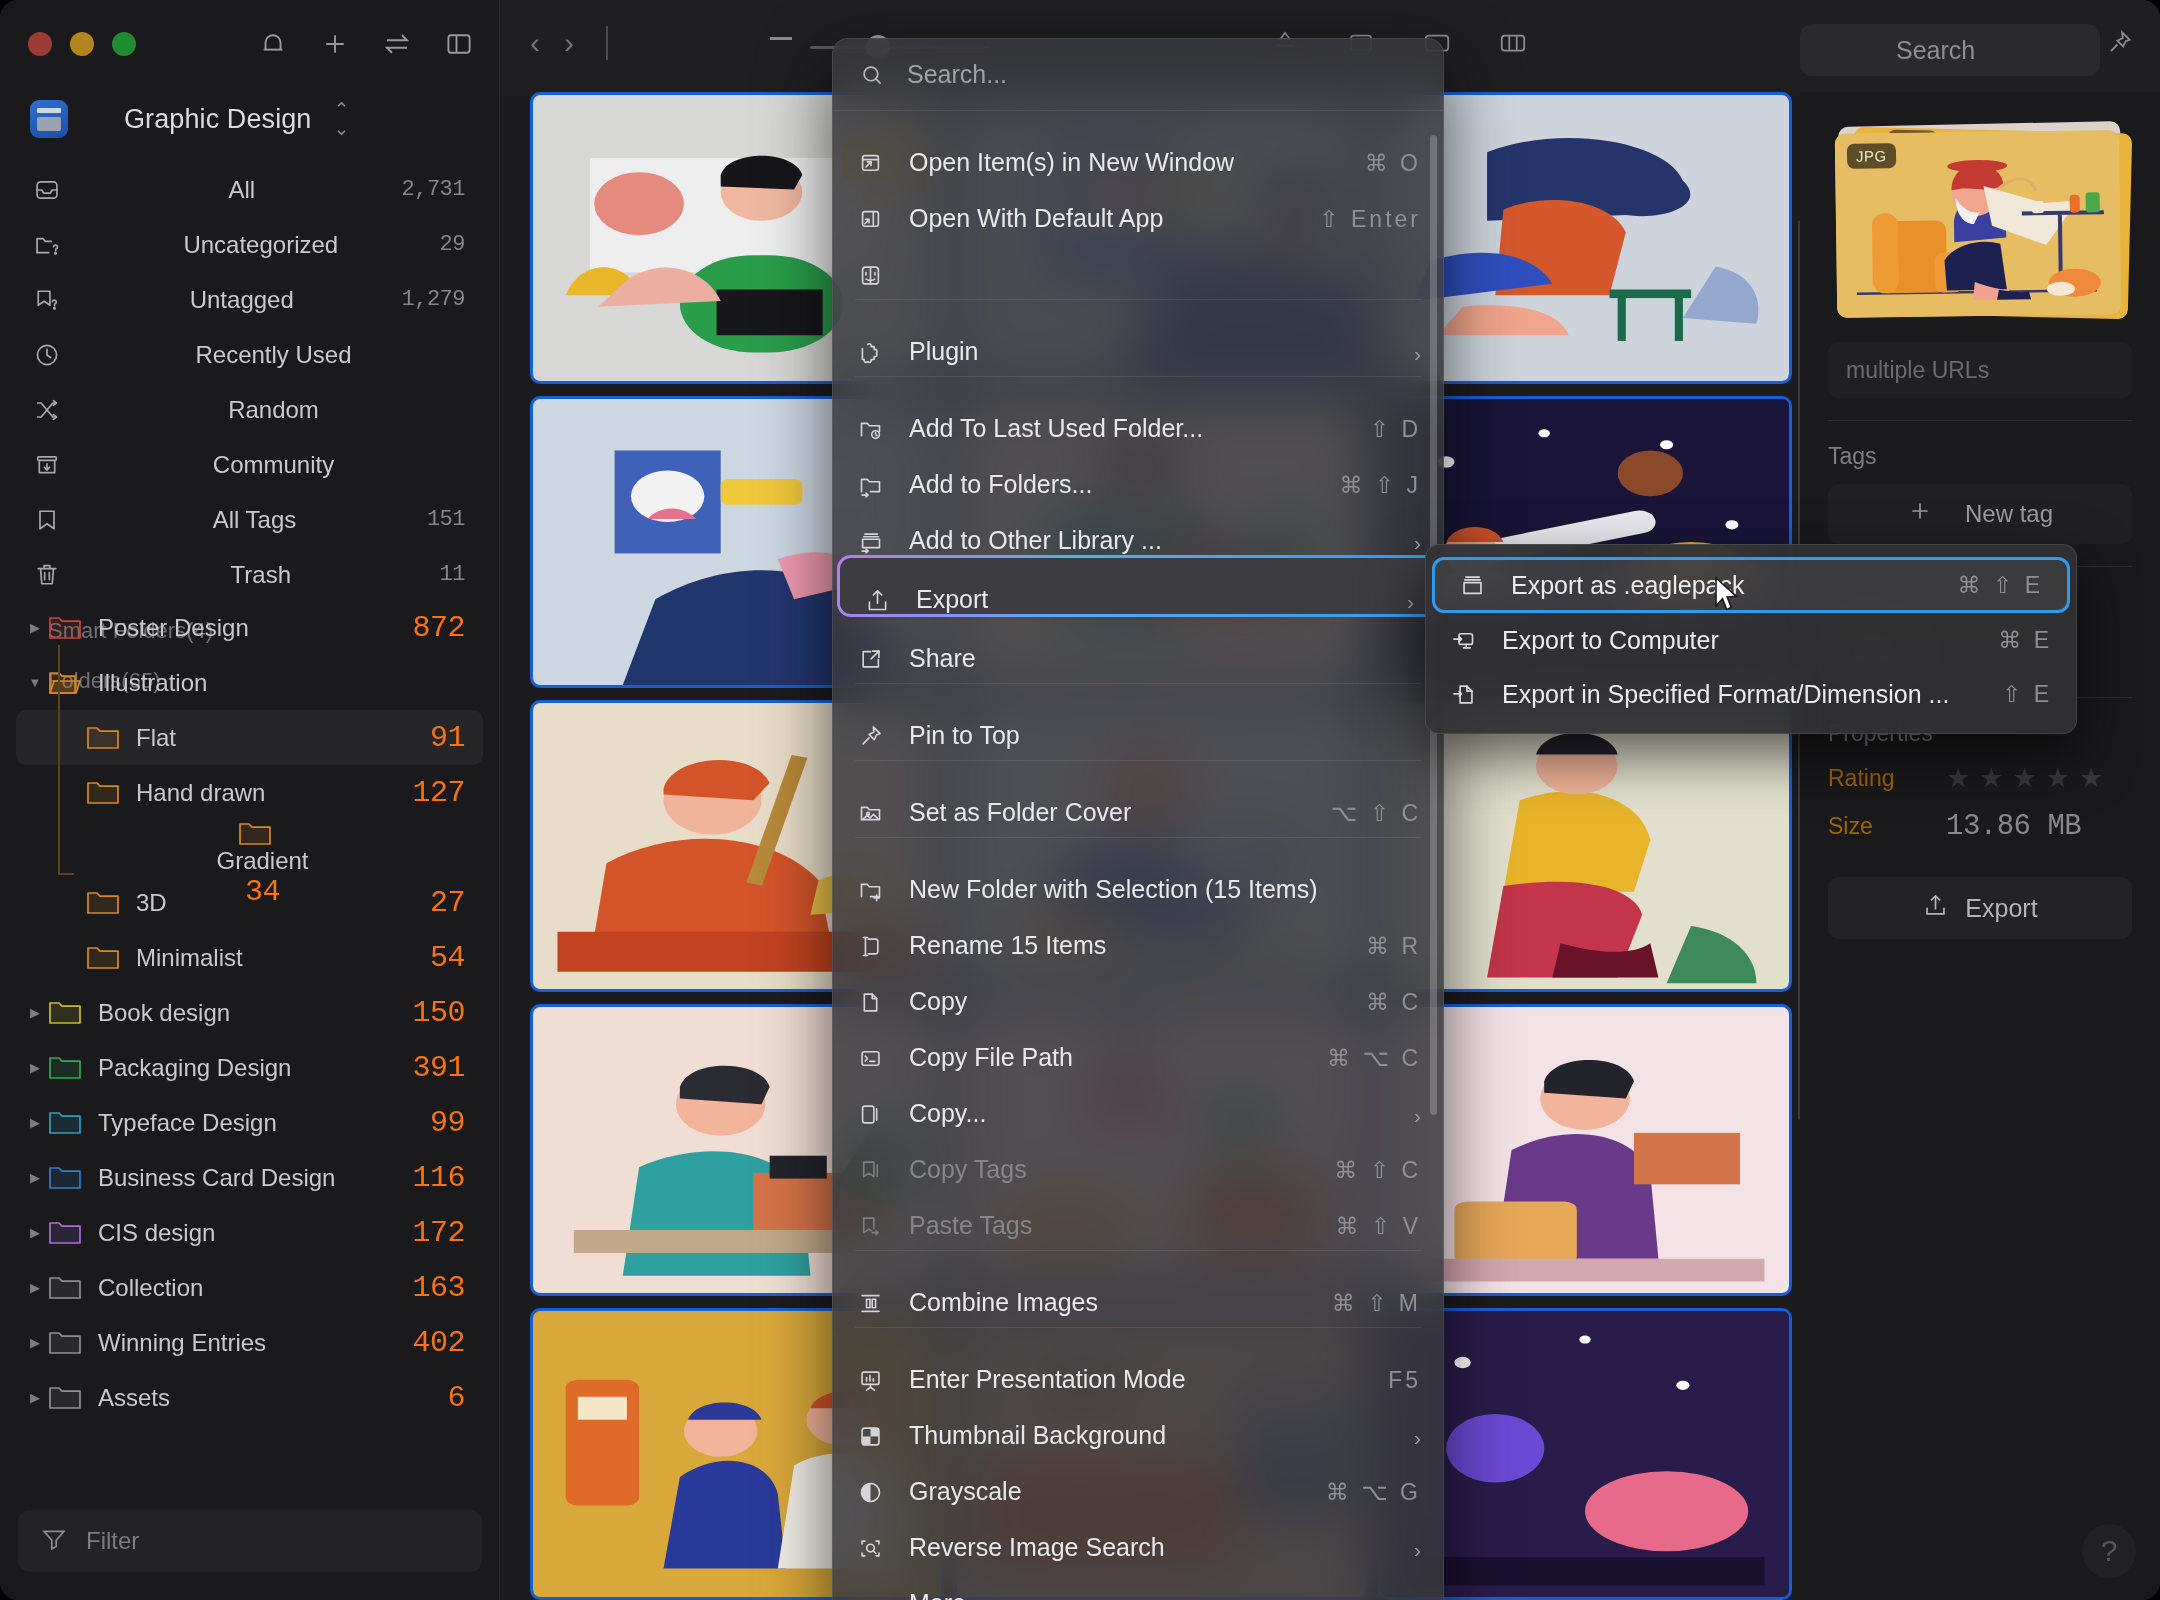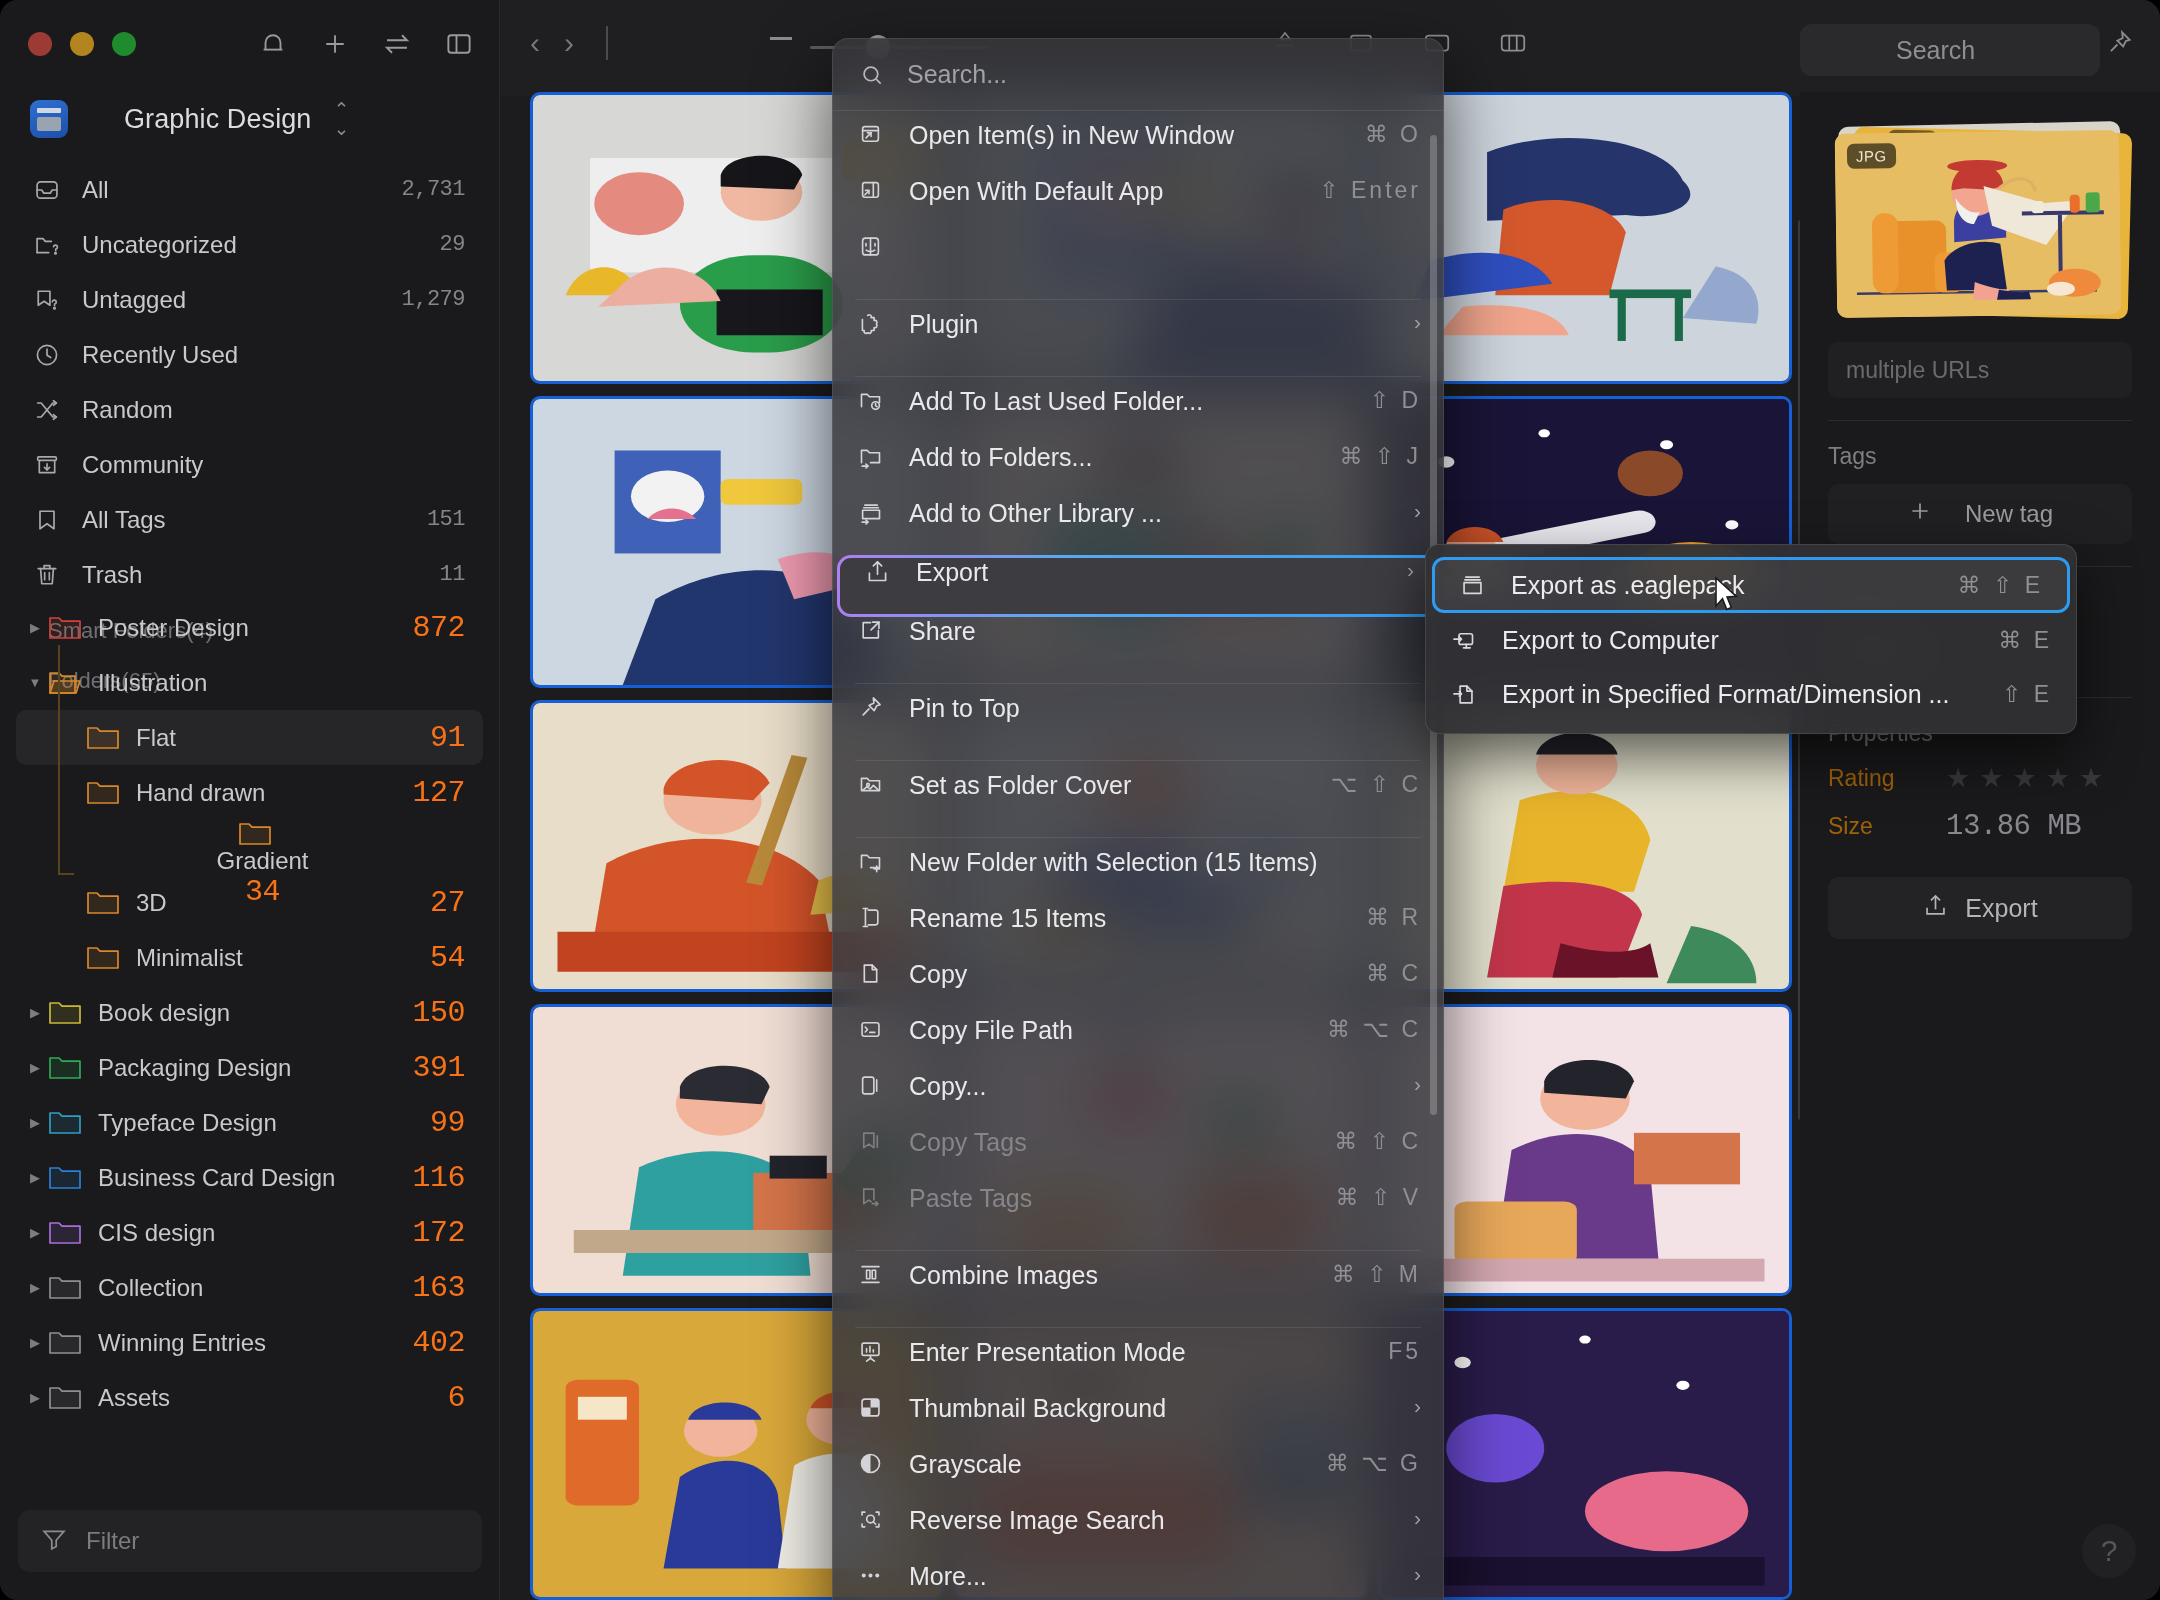--- a/index.html
+++ b/index.html
@@ -61,21 +61,21 @@
   .lib-chev { color:#8b8b90; font-size: 19px; line-height: 1; margin-left:2px; }
 
   .nav { position: absolute; left: 16px; right: 16px; top: 162px; }
   .nav-row {
     display:flex; align-items:center; height: 55px;
     padding: 0 18px 0 14px; border-radius: 10px;
     color: #c9c9cd; font-size: 24px;
   }
   .nav-row .ico { width: 34px; height: 34px; margin-right: 18px; flex:none; color:#a8a8ad; display:flex; align-items:center; justify-content:center;}
   .nav-row .ico svg { width: 28px; height:28px; display:block; }
-  .nav-row .lbl { flex: 1 1 auto; white-space:nowrap; }
+  .nav-row .lbl { flex: 1 1 auto; white-space:nowrap;text-align:center; }
   .nav-row .cnt { color: #85858a; font-size: 22px; font-family:"Liberation Mono", monospace; letter-spacing:-.5px; }
 
   .sec-label {
     padding: 16px 0 8px 32px; color: #6f6f74; font-size: 22px;
   }
 
   .tree { position:absolute; left:16px; right:16px; top: 600px; }
   .tree-row {
     display:flex; align-items:center; height: 55px;
     padding-right: 18px; border-radius: 10px;
@@ -209,21 +209,21 @@
     backdrop-filter: blur(28px);
   }
   .ctx-search {
     height: 72px; display:flex; align-items:center; gap: 22px;
     padding: 0 26px; border-bottom: 1px solid rgba(255,255,255,.085);
     color:#a1a1a6; font-size: 25px;
   }
   .ctx-search svg { width: 26px; height:26px; display:block; color:#b6b6bb; }
   .ctx-list { padding: 10px 0 0; }
   .mi {
-    display:flex; align-items:flex-start; height: 56px;
+    display:flex; align-items:flex-end; height: 56px;
     padding: 0 22px 0 24px; color:#e9e9ec; font-size: 25px;
     position: relative;
   }
   .mi.dim { color:#85858a; }
   .mi .mico { width: 32px; flex:none; margin-right: 20px; color:#d3d3d8; display:flex; align-items:center;}
   .mi.dim .mico { color:#7e7e83; }
   .mi .mico svg { width: 27px; height: 27px; display:block; }
   .mi .mlbl { flex:1 1 auto; white-space:nowrap; }
   .mi .mkey { color:#8f8f95; font-size: 23px; font-family:"Liberation Sans", sans-serif; white-space:nowrap; letter-spacing: 3px; }
   .mi .marrow { color:#a0a0a6; font-size: 21px; margin-left: 14px; }

